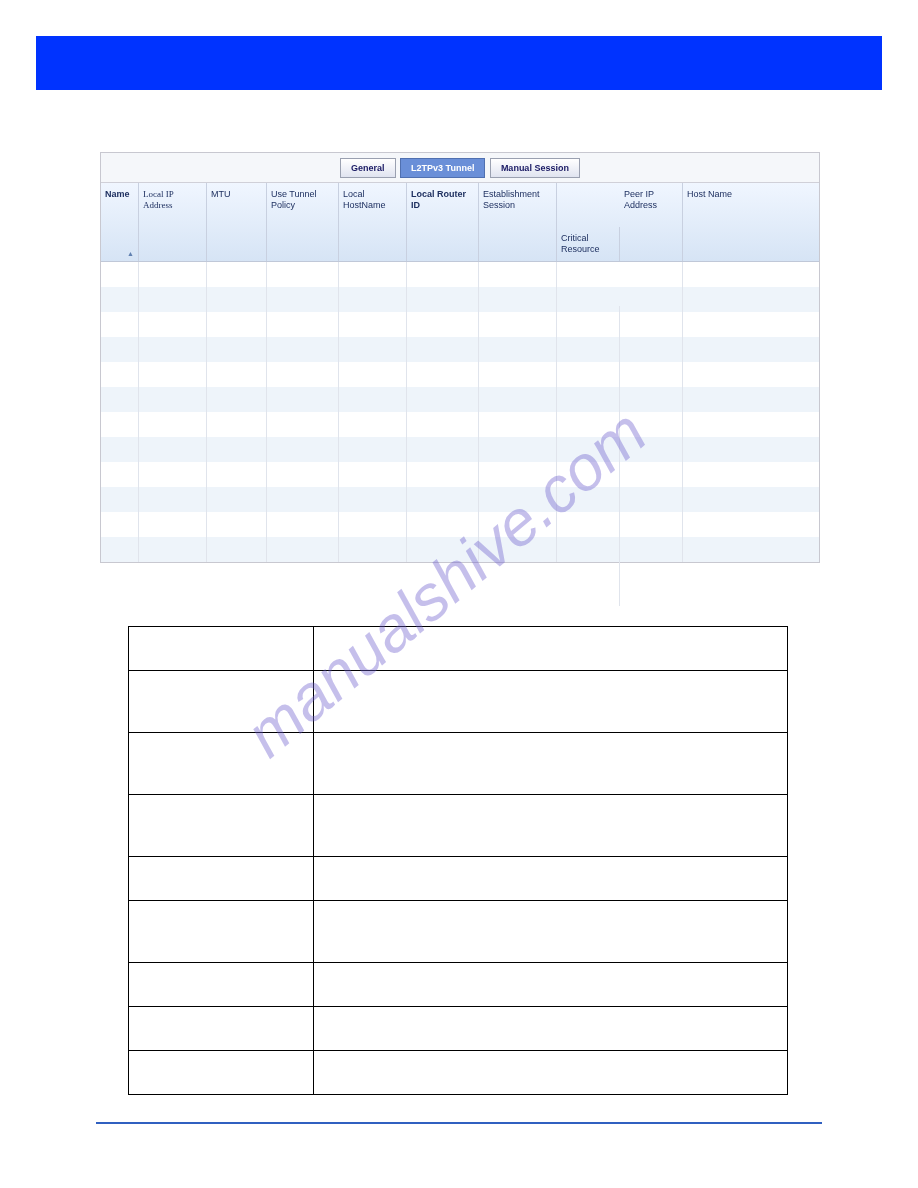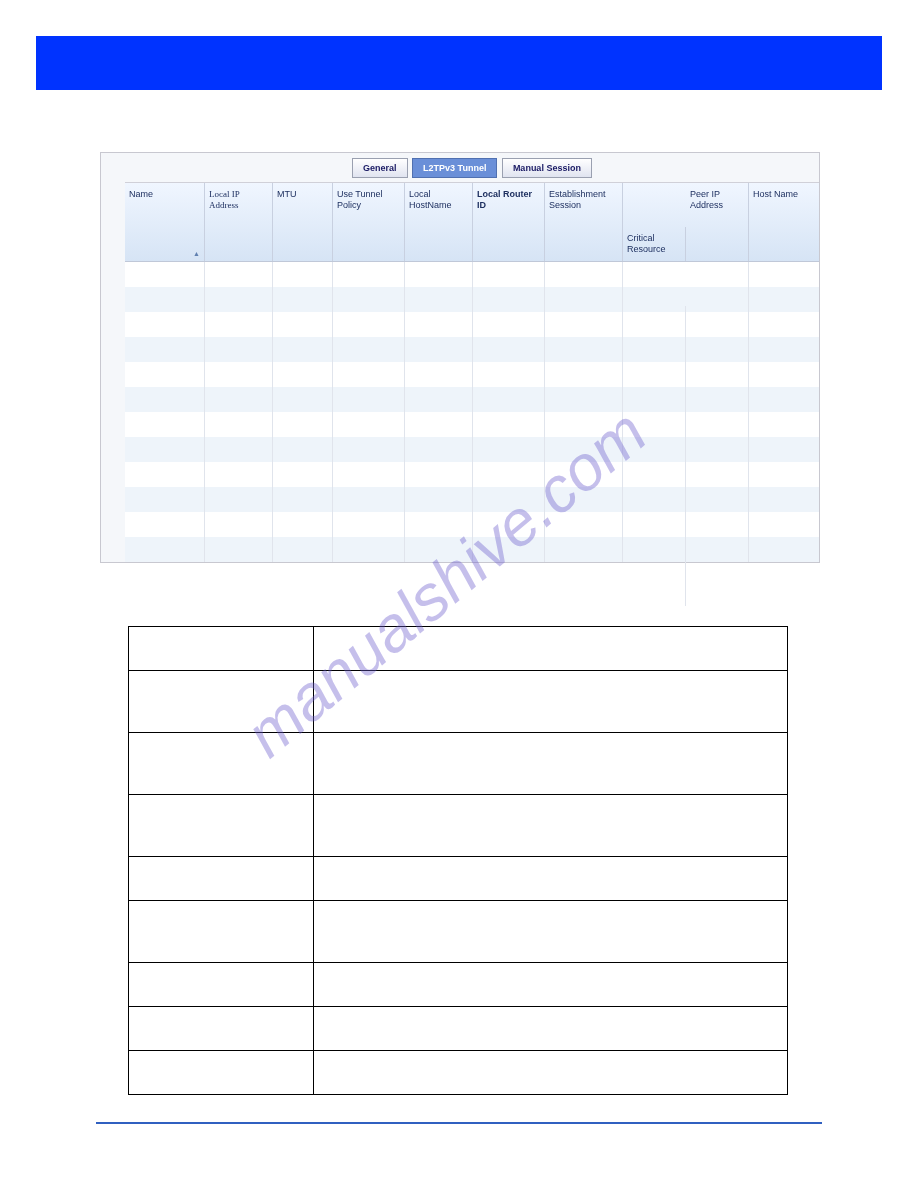--- a/index.html
+++ b/index.html
@@ -18,21 +18,20 @@
     height: 54px;
     background: #0033ff;
   }
   .panel {
     position: absolute;
     top: 152px;
     left: 100px;
     width: 720px;
     border: 1px solid #c8c8d0;
     background: #f5f7fa;
-    padding-left: 24px;
   }
   .tabs-row {
     text-align: center;
     padding: 4px 0;
     border-bottom: 1px solid #d0d0d8;
   }
   .tab {
     display: inline-block;
     font-size: 9px;
     padding: 4px 10px;
@@ -125,21 +124,21 @@
   .btn.primary {
     background: linear-gradient(#d0e0ff,#a0c0f0);
   }
   .btn.disabled {
     color: #909090;
     background: linear-gradient(#f0f0f0,#dcdcdc);
     border-color: #b0b0b0;
   }
 
   
-  .c0 { width: 80px; }
+  .c0 { width: 38px; font-weight: bold; }
   .c1 { width: 68px; font-family: Liberation Serif, serif; }
   .c2 { width: 60px; }
   .c3 { width: 72px; }
   .c4 { width: 68px; }
   .c5 { width: 72px; font-weight: bold; }
   .c6 { width: 78px; }
   .c7 { width: 63px; margin-top: 44px; }
   .c8 { width: 63px; }
   .c9 { flex: 1; }
 

